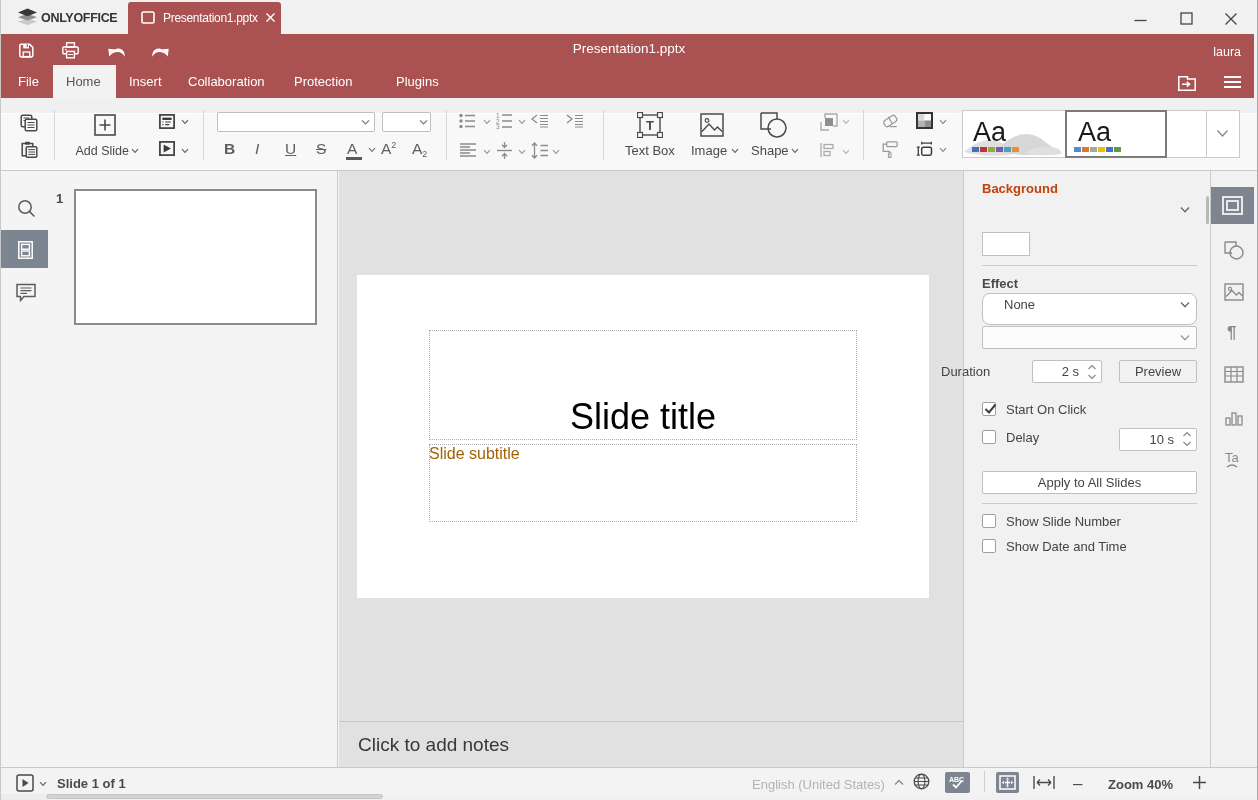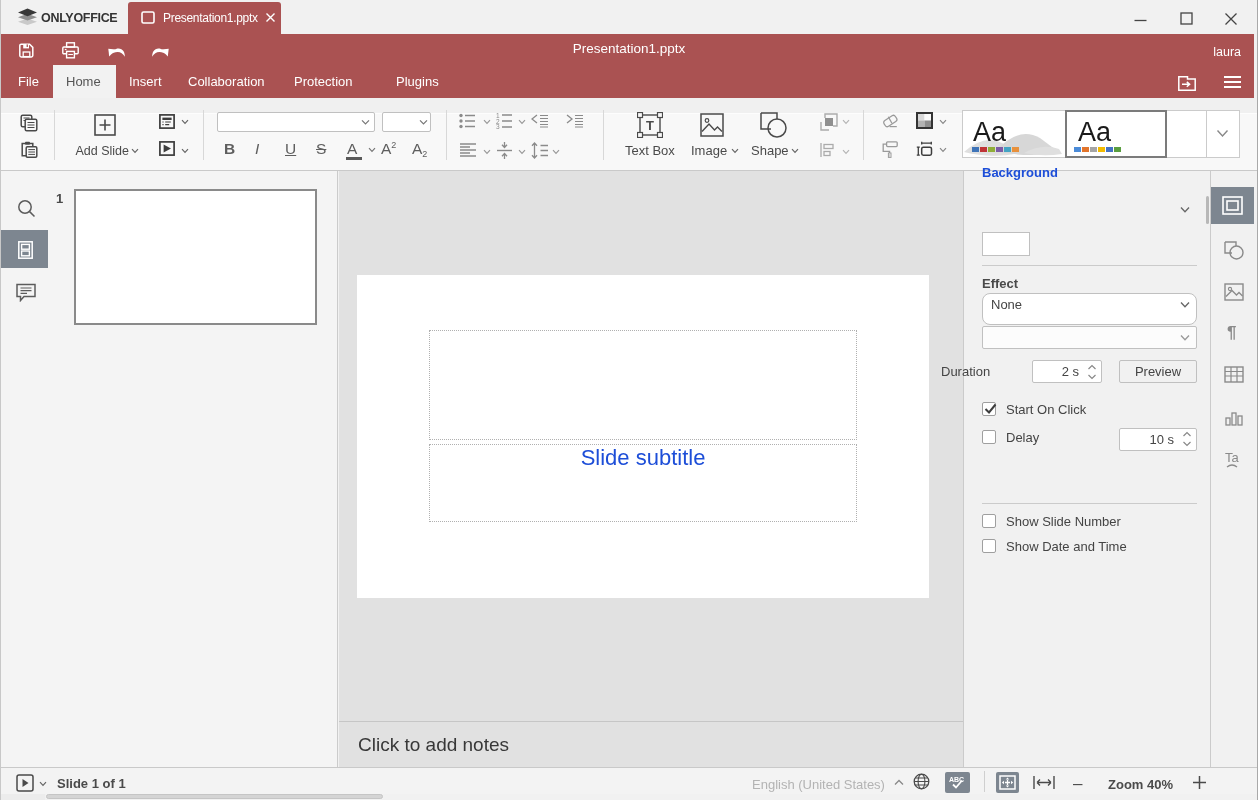--- a/index.html
+++ b/index.html
@@ -325,34 +325,35 @@
 </svg>
 
 <div class="abs" style="left:48px;top:171px;width:290px;height:596px;background:#f4f4f4;border-right:1px solid #cbcbcb;box-sizing:border-box;"></div>
 <div class="abs" style="left:56px;top:191px;font-size:13px;font-weight:bold;color:#4a4a4a;">1</div>
 <div class="abs" style="left:74px;top:189px;width:243px;height:136px;background:#fff;border:2px solid #8a8a8a;box-sizing:border-box;"></div>
 
 <div class="abs" style="left:339px;top:171px;width:624px;height:596px;background:#e1e1e1;"></div>
 <div class="abs" style="left:357px;top:275px;width:572px;height:323px;background:#fff;"></div>
 <div class="abs" style="left:429px;top:330px;width:428px;height:110px;border:1px dotted #b0b0b0;box-sizing:border-box;"></div>
 <div class="abs" style="left:429px;top:444px;width:428px;height:78px;border:1px dotted #b0b0b0;box-sizing:border-box;"></div>
-<div class="abs" style="left:429px;top:444.5px;width:428px;text-align:center;font-size:22px;color:#1d4ed8;">Slide subtitle</div>
+<div class="abs" style="left:429px;top:396px;width:428px;text-align:center;font-size:36px;color:#000;">Slide title</div>
+<div class="abs" style="left:429px;top:444.5px;width:428px;text-align:left;font-size:16px;color:#a16207;">Slide subtitle</div>
 
 <div class="abs" style="left:339px;top:721px;width:624px;height:1px;background:#c6c6c6;"></div>
 <div class="abs" style="left:358px;top:733.5px;font-size:19px;color:#383838;">Click to add notes</div>
 
 <div class="abs" style="left:963px;top:171px;width:247px;height:596px;background:#f1f1f1;border-left:1px solid #cbcbcb;box-sizing:border-box;"></div>
-<div class="abs" style="left:982px;top:165px;font-size:13px;font-weight:bold;color:#1d4ed8;">Background</div>
+<div class="abs" style="left:982px;top:181px;font-size:13px;font-weight:bold;color:#c2410c;">Background</div>
 <svg class="abs" style="left:1180px;top:206px;" width="10" height="8" viewBox="0 0 10 8">
       <path d="M1 1.5 L5 5.8 L9 1.5" fill="none" stroke="#666" stroke-width="1.3"></path>
     </svg>
 <div class="abs" style="left:982px;top:232px;width:48px;height:24px;background:#fff;border:1px solid #c0c0c0;box-sizing:border-box;"></div>
 <div class="abs" style="left:982px;top:265px;width:215px;height:1px;background:#cbcbcb;"></div>
 <div class="abs" style="left:982px;top:276px;font-size:13px;font-weight:bold;color:#4a4a4a;">Effect</div>
-<div class="dd" style="left:982px;top:293px;width:215px;height:32px;line-height:21px;padding-left:8px;border-radius:8px;">None</div>
+<div class="dd" style="left:982px;top:293px;width:215px;height:32px;line-height:21px;padding-left:21px;border-radius:8px;">None</div>
 <svg class="abs" style="left:1180px;top:301px;" width="10" height="8" viewBox="0 0 10 8">
       <path d="M1 1.5 L5 5.8 L9 1.5" fill="none" stroke="#666" stroke-width="1.3"></path>
     </svg>
 <div class="dd" style="left:982px;top:326px;width:215px;height:23px;background:#fcfcfc;"></div>
 <svg class="abs" style="left:1180px;top:334px;" width="10" height="8" viewBox="0 0 10 8">
       <path d="M1 1.5 L5 5.8 L9 1.5" fill="none" stroke="#999" stroke-width="1.3"></path>
     </svg>
 <div class="abs" style="left:941px;top:364px;font-size:13px;">Duration</div>
 <div class="dd" style="left:1032px;top:360px;width:70px;height:23px;line-height:21px;text-align:right;padding-right:22px;box-sizing:border-box;">2 s</div>
 <svg class="abs" style="left:1087px;top:364px;" width="10" height="16" viewBox="0 0 10 16">
@@ -365,20 +366,21 @@
       <path d="M1.5 6 L5 9.5 L11.5 1.5" fill="none" stroke="#3d3d3d" stroke-width="2"></path>
     </svg>
 <div class="abs" style="left:1006px;top:402px;font-size:13px;">Start On Click</div>
 <div class="cb" style="left:982px;top:430px;"></div>
 <div class="abs" style="left:1006px;top:430px;font-size:13px;">Delay</div>
 <div class="dd" style="left:1119px;top:428px;width:78px;height:23px;line-height:21px;text-align:right;padding-right:22px;box-sizing:border-box;">10 s</div>
 <svg class="abs" style="left:1182px;top:431px;" width="10" height="16" viewBox="0 0 10 16">
   <path d="M1.5 5 L5 1.5 L8.5 5" fill="none" stroke="#888" stroke-width="1.2"></path>
   <path d="M1.5 11 L5 14.5 L8.5 11" fill="none" stroke="#888" stroke-width="1.2"></path>
 </svg>
+<div class="abs" style="left:982px;top:471px;width:215px;height:23px;background:#fff;border:1px solid #c0c0c0;border-radius:2px;box-sizing:border-box;text-align:center;line-height:21px;font-size:13px;">Apply to All Slides</div>
 <div class="abs" style="left:982px;top:503px;width:215px;height:1px;background:#cbcbcb;"></div>
 <div class="cb" style="left:982px;top:514px;"></div>
 <div class="abs" style="left:1006px;top:514px;font-size:13px;">Show Slide Number</div>
 <div class="cb" style="left:982px;top:539px;"></div>
 <div class="abs" style="left:1006px;top:539px;font-size:13px;">Show Date and Time</div>
 <div class="abs" style="left:1206px;top:196px;width:3px;height:28px;background:#b8b8b8;border-radius:2px;"></div>
 
 <div class="abs" style="left:1210px;top:171px;width:48px;height:596px;background:#f1f1f1;border-left:1px solid #cbcbcb;box-sizing:border-box;"></div>
 <div class="abs" style="left:1211px;top:187px;width:43px;height:37px;background:#7d8690;"></div>
 <svg class="abs" style="left:1222px;top:196px;" width="21" height="19" viewBox="0 0 21 19">

